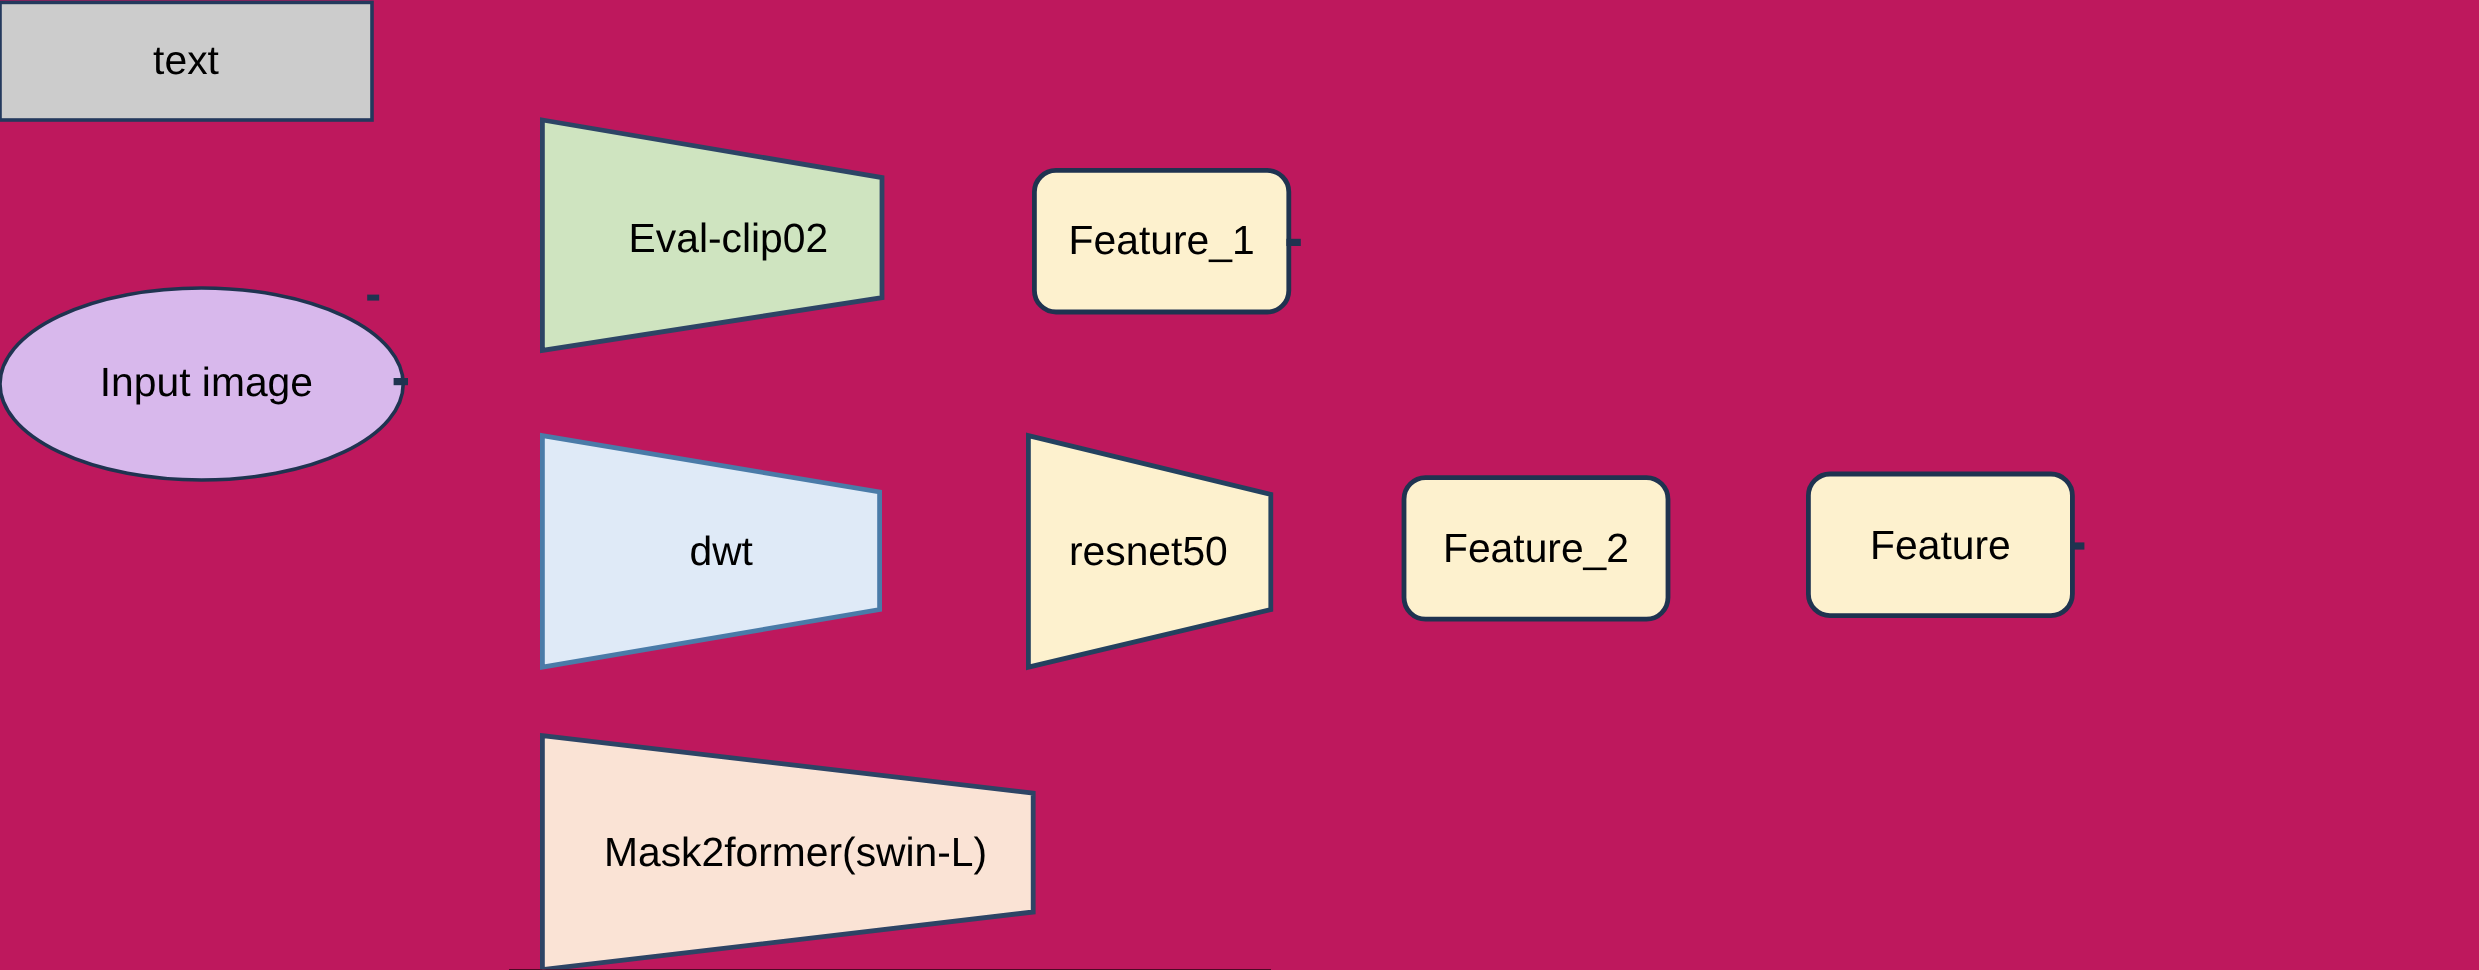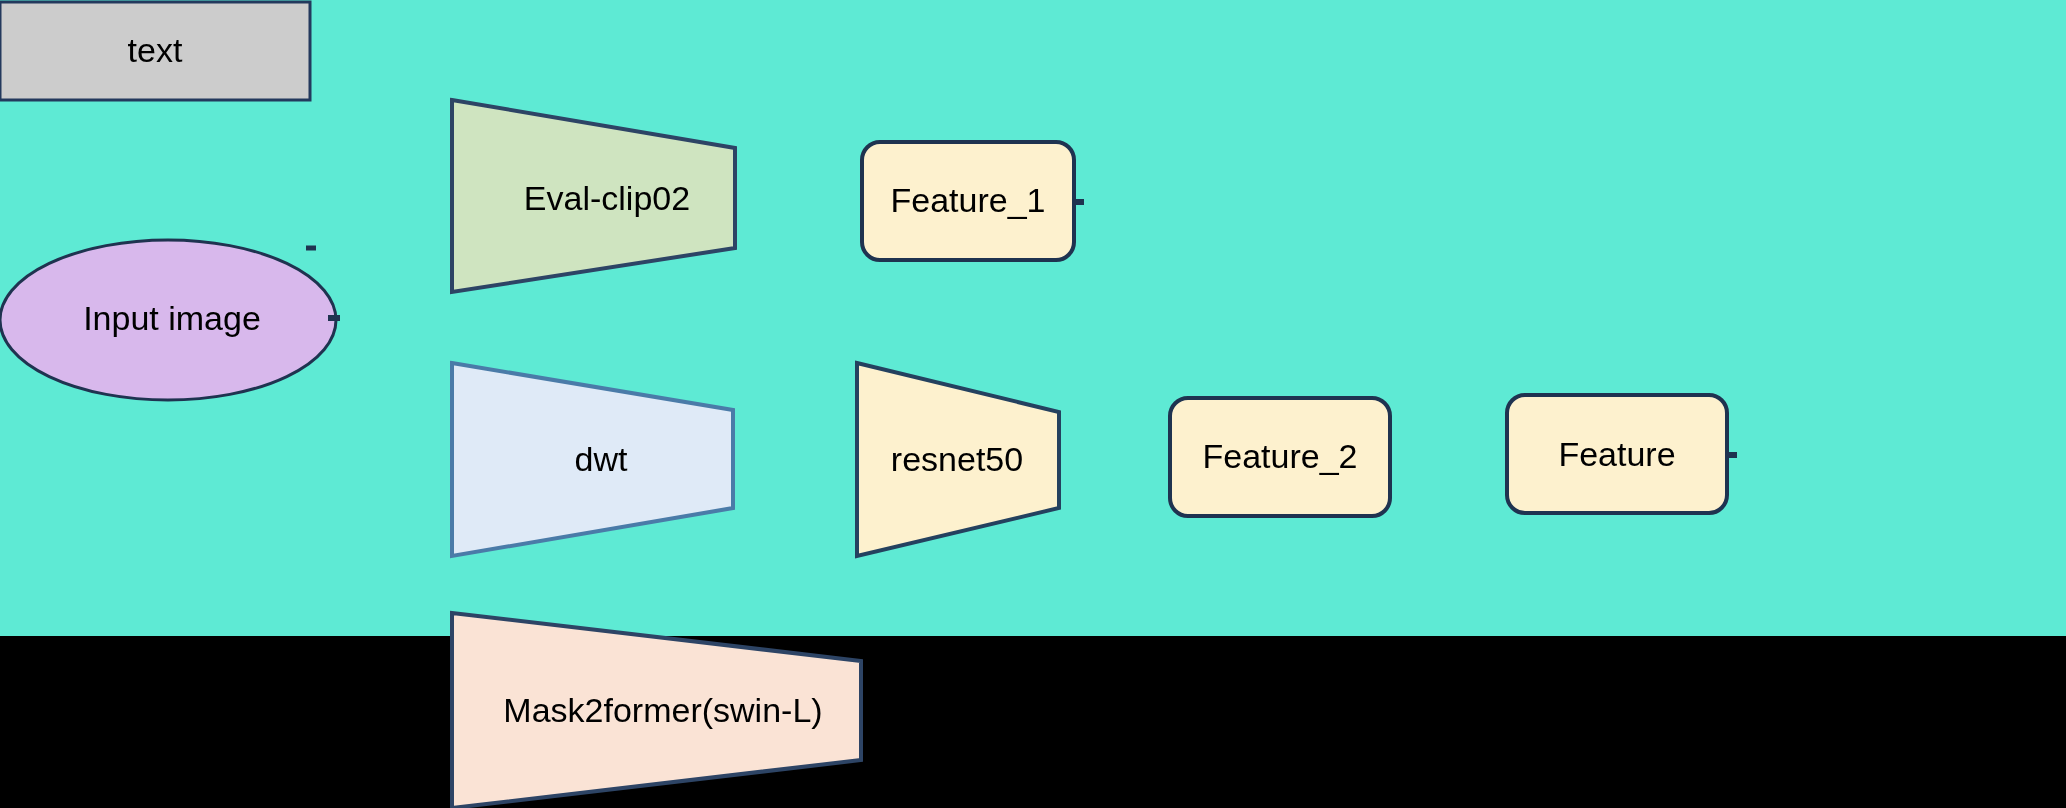--- a/index.html
+++ b/index.html
@@ -9,22 +9,22 @@
   }
   body {
     width: 2066px;
     height: 808px;
     overflow: hidden;
     font-family: "Liberation Sans", sans-serif;
   }
   #canvas {
     position: relative;
     width: 2066px;
-    height: 636px;
-    background: #5eead4;
+    height: 808px;
+    background: #be185d;
   }
   #canvas svg.layer {
     position: absolute;
     left: 0;
     top: 0;
     width: 2066px;
     height: 808px;
   }
   .node-label {
     font-family: "Liberation Sans", sans-serif;

